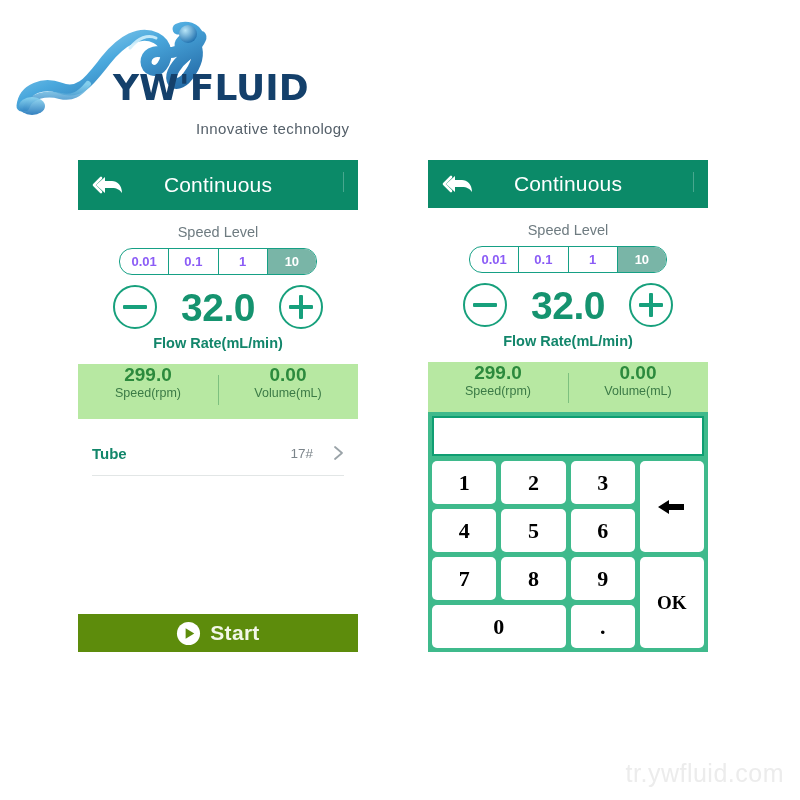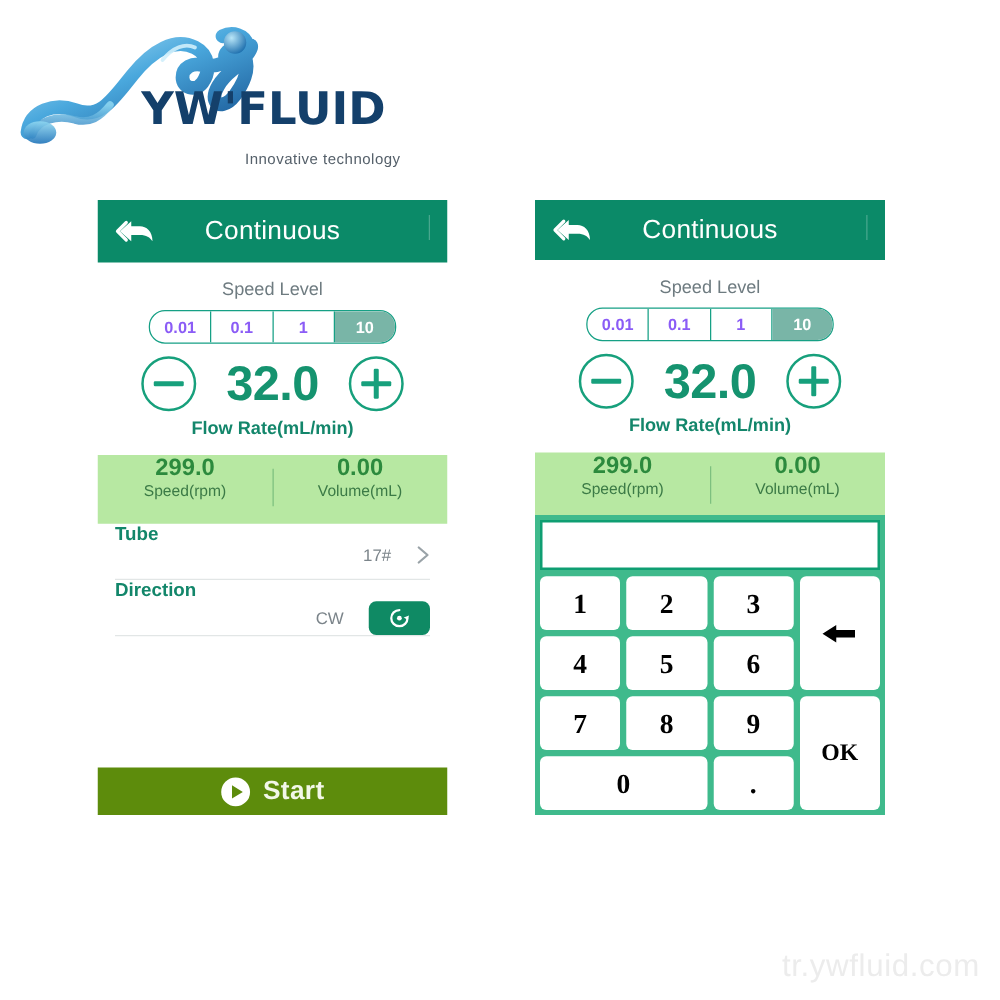--- a/index.html
+++ b/index.html
@@ -33,21 +33,21 @@
     font-weight: bold;
     letter-spacing: 0px;
     color: #14406b;
     line-height: 1;
   }
   .logo-tagline {
     position: absolute;
     left: 186px;
     top: 112px;
     font-family: "Liberation Sans", sans-serif;
-    font-size: 12px;
+    font-size: 15px;
     color: #55606a;
     letter-spacing: 0.4px;
   }
 
   
   .panel {
     position: absolute;
     background: #ffffff;
     overflow: hidden;
   }
@@ -198,25 +198,25 @@
     position: absolute;
     left: 50%;
     top: 11px;
     width: 1.4px;
     height: 30px;
     background: #7dc07f;
   }
 
   
   .list-row {
-    margin: 0 14px;
+    margin: 12px 14px;
     height: 44px;
     display: flex;
+    align-items: center;
     border-bottom: 1.2px solid #e2e6e6;
-    flex-direction: column;
   }
   .row-label {
     font-size: 15px;
     font-weight: bold;
     color: #12866a;
   }
   .row-right {
     margin-left: auto;
     display: flex;
     align-items: center;
@@ -393,33 +393,20 @@
   <div class="list-row">
     <span class="row-label">Tube</span>
     <span class="row-right">
       <span class="row-value">17#</span>
       <svg class="chev-icon" viewBox="0 0 11 16">
         <path d="M2,2 L9,8 L2,14" fill="none" stroke="#9aa3a8" stroke-width="1.8" stroke-linecap="round" stroke-linejoin="round"></path>
       </svg>
     </span>
   </div>
 
-  <div class="list-row">
-    <span class="row-label">Direction</span>
-    <span class="row-right">
-      <span class="row-value">CW</span>
-      <span class="dir-btn">
-        <svg width="19" height="19" viewBox="0 0 22 22">
-          <path d="M11,3.5 A7.5,7.5 0 1 0 18.5,11" fill="none" stroke="#ffffff" stroke-width="2.1" stroke-linecap="round"></path>
-          <path d="M15,10.5 L18.6,12.4 L20,8.6 Z" fill="#ffffff"></path>
-          <circle cx="11" cy="11" r="2.2" fill="#ffffff"></circle>
-        </svg>
-      </span>
-    </span>
-  </div>
 
   <div class="start-btn">
     <svg width="25" height="25" viewBox="0 0 26 26">
       <circle cx="13" cy="13" r="12" fill="#ffffff"></circle>
       <path d="M10,7.5 L19,13 L10,18.5 Z" fill="#5d8c0c"></path>
     </svg>
     <span class="start-label">Start</span>
   </div>
 </div>
 

